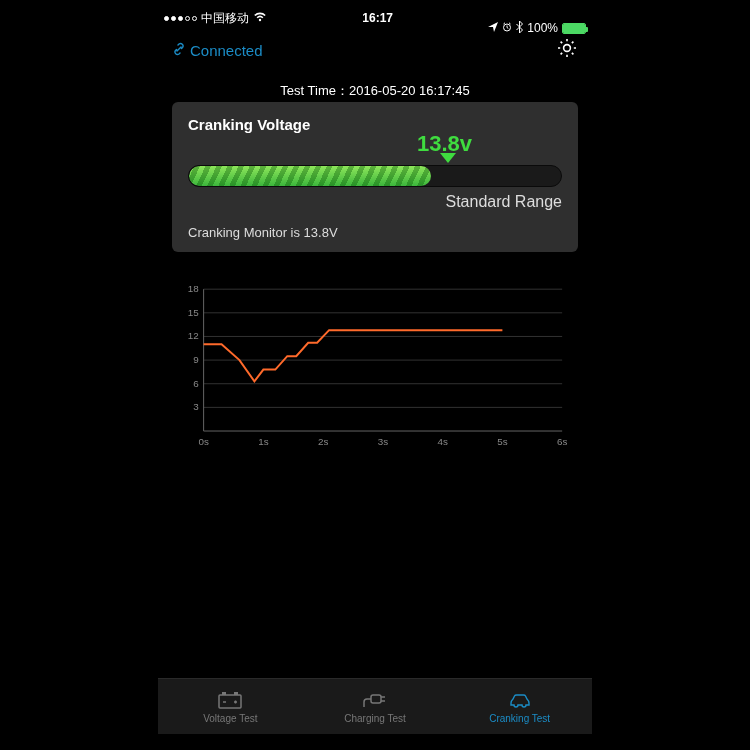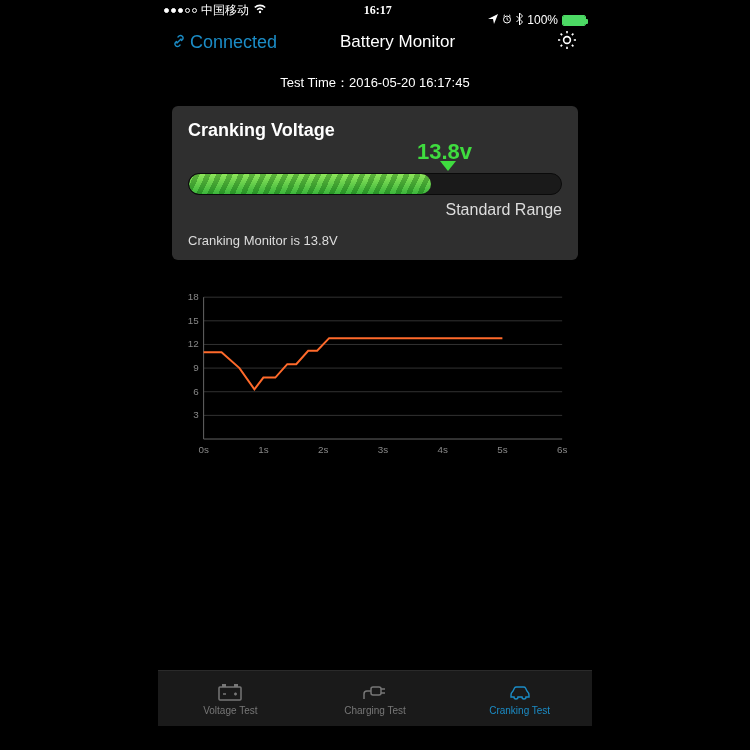--- a/index.html
+++ b/index.html
@@ -8,68 +8,68 @@
     width: 750px;
     height: 750px;
     font-family: -apple-system, "Helvetica Neue", Arial, sans-serif;
     color: #fff;
     overflow: hidden;
     position: relative;
   }
   .phone {
     position: absolute;
     left: 158px;
-    top: 0;
+    top: 8px;
     width: 434px;
     height: 726px;
     background: #000;
   }
   
   .status-bar {
     height: 20px;
     display: flex;
     align-items: center;
     justify-content: space-between;
     padding: 0 6px;
     font-size: 12px;
     color: #fff;
   }
   .status-left { display: flex; align-items: center; gap: 4px; }
   .dots { display: flex; gap: 2px; }
   .dot { width: 5px; height: 5px; border-radius: 50%; border: 0.8px solid #fff; }
   .dot.filled { background: #fff; }
-  .status-center { font-weight: 600; font-family: Liberation Serif, serif; }
+  .status-center { font-weight: 600; }
   .status-right { display: flex; align-items: center; gap: 4px; margin-top: 20px; }
   .battery {
     width: 24px; height: 11px; border: 1px solid #4cd964; border-radius: 2px;
     position: relative; display: flex; align-items: center;
   }
   .battery::after {
     content: ''; position: absolute; right: -3px; top: 3px;
     width: 2px; height: 5px; background: #4cd964; border-radius: 0 1px 1px 0;
   }
   .battery-fill { height: 100%; width: 100%; background: #4cd964; border-radius: 1px; }
   
   .nav {
     height: 44px; display: flex; align-items: center; justify-content: space-between;
     padding: 0 14px;
   }
-  .nav-left { display: flex; align-items: center; gap: 4px; color: #1b8cc6; font-size: 18px; }
+  .nav-left { display: flex; align-items: center; gap: 4px; color: #1b8cc6; font-size: 15px; }
   .nav-title { font-size: 17px; font-weight: 400; color: #fff; }
   .nav-right { width: 60px; display: flex; justify-content: flex-end; }
   
-  .test-time { text-align: center; font-size: 13px; color: #fff; padding: 10px 0 14px; }
+  .test-time { text-align: center; font-size: 13px; color: #fff; padding: 10px 0 2px; }
   
   .card {
     margin: 0 14px;
     background: #2f2f2f;
     border-radius: 6px;
     padding: 14px 16px 12px;
   }
-  .card-title { font-size: 18px; font-weight: 600; color: #fff; }
+  .card-title { font-size: 15px; font-weight: 600; color: #fff; }
   .voltage-row { display: flex; justify-content: flex-end; margin-top: -2px; }
   .voltage-val { color: #3fdc3f; font-size: 22px; font-weight: 600; margin-right: 90px; }
   .pointer-row { display: flex; justify-content: flex-end; margin-top: -4px; margin-bottom: 2px; }
   .pointer {
     width: 0; height: 0; border-left: 8px solid transparent;
     border-right: 8px solid transparent; border-top: 10px solid #3fdc3f;
     margin-right: 106px;
   }
   .bar-track {
     height: 22px; background: #1a1a1a; border-radius: 11px; position: relative;
@@ -149,21 +149,20 @@
     </div>
   </div>
 
   <div class="nav">
     <div class="nav-left">
       <span><svg width="14" height="14" viewBox="0 0 14 14">
             <path d="M5 9l4-4M6 3l1-1a2.5 2.5 0 013.5 3.5l-1 1M8 11l-1 1A2.5 2.5 0 013.5 8.5l1-1" stroke="#1b8cc6" stroke-width="1.4" fill="none" stroke-linecap="round"></path>
           </svg></span>
       <span>Connected</span>
     </div>
-    <div class="nav-title">Battery Monitor</div>
     <div class="nav-right">
       <span>
         <svg width="22" height="22" viewBox="0 0 22 22">
           <circle cx="11" cy="11" r="3.4" stroke="#fff" stroke-width="1.6" fill="none"></circle>
           <path d="M11 2v2.2M11 17.8V20M20 11h-2.2M4.2 11H2M17.4 4.6l-1.55 1.55M6.15 15.85L4.6 17.4M17.4 17.4l-1.55-1.55M6.15 6.15L4.6 4.6" stroke="#fff" stroke-width="1.6"></path>
         </svg>
       </span>
     </div>
   </div>
 

